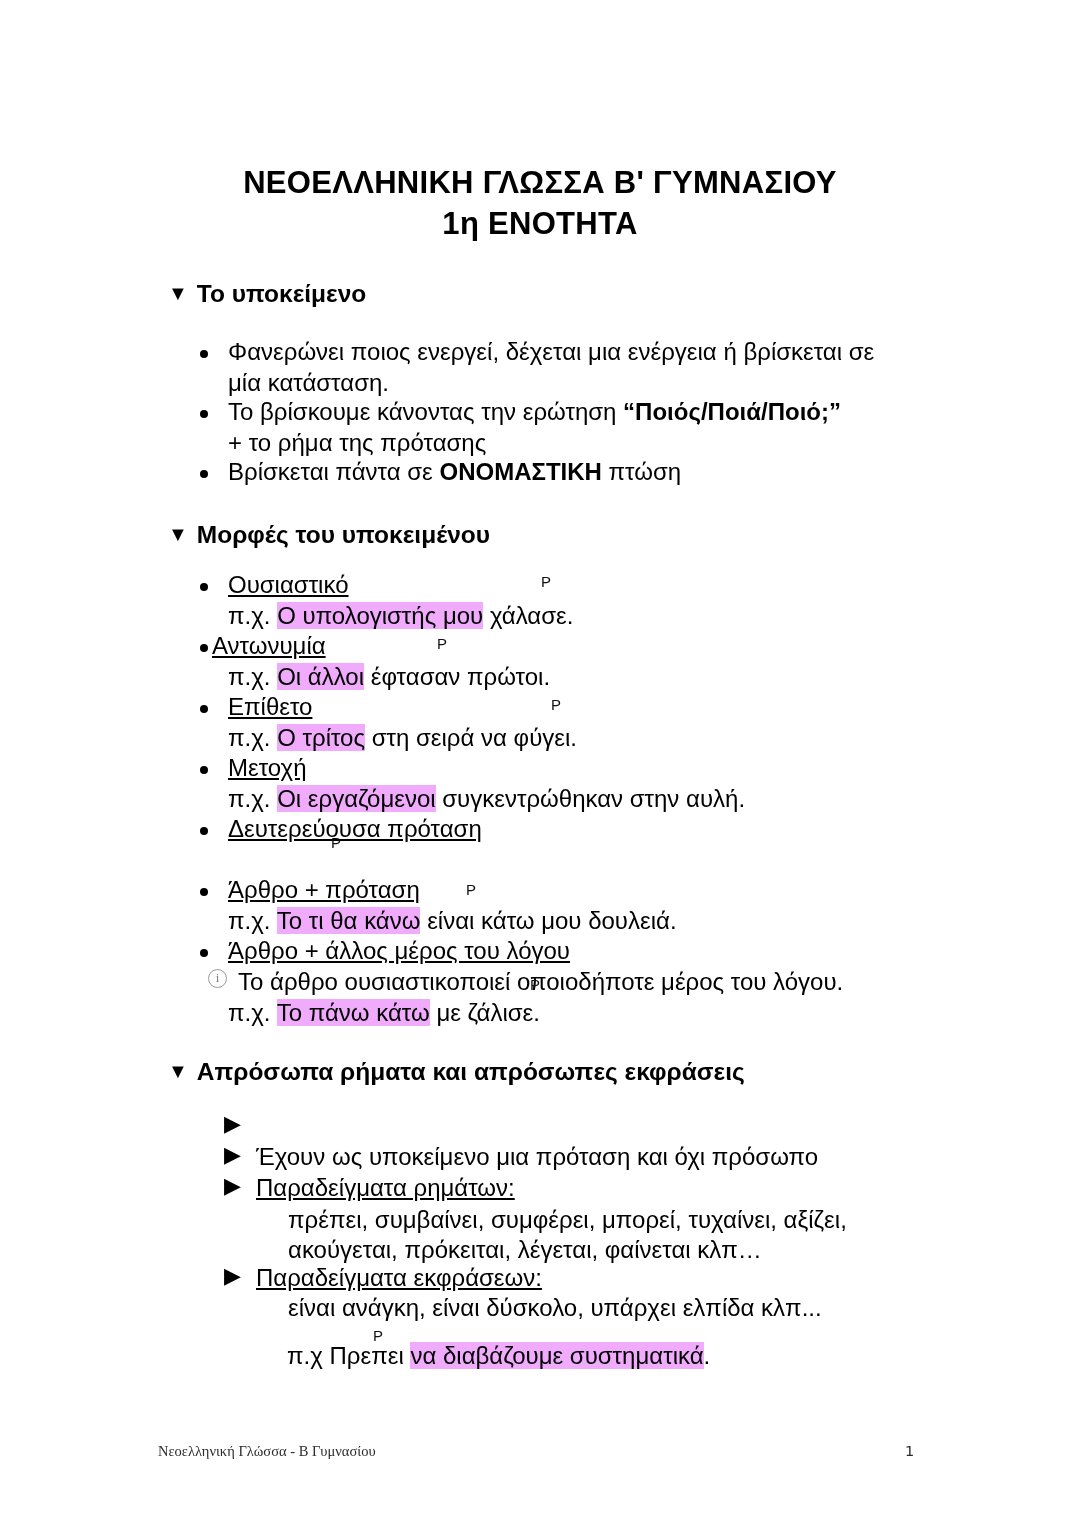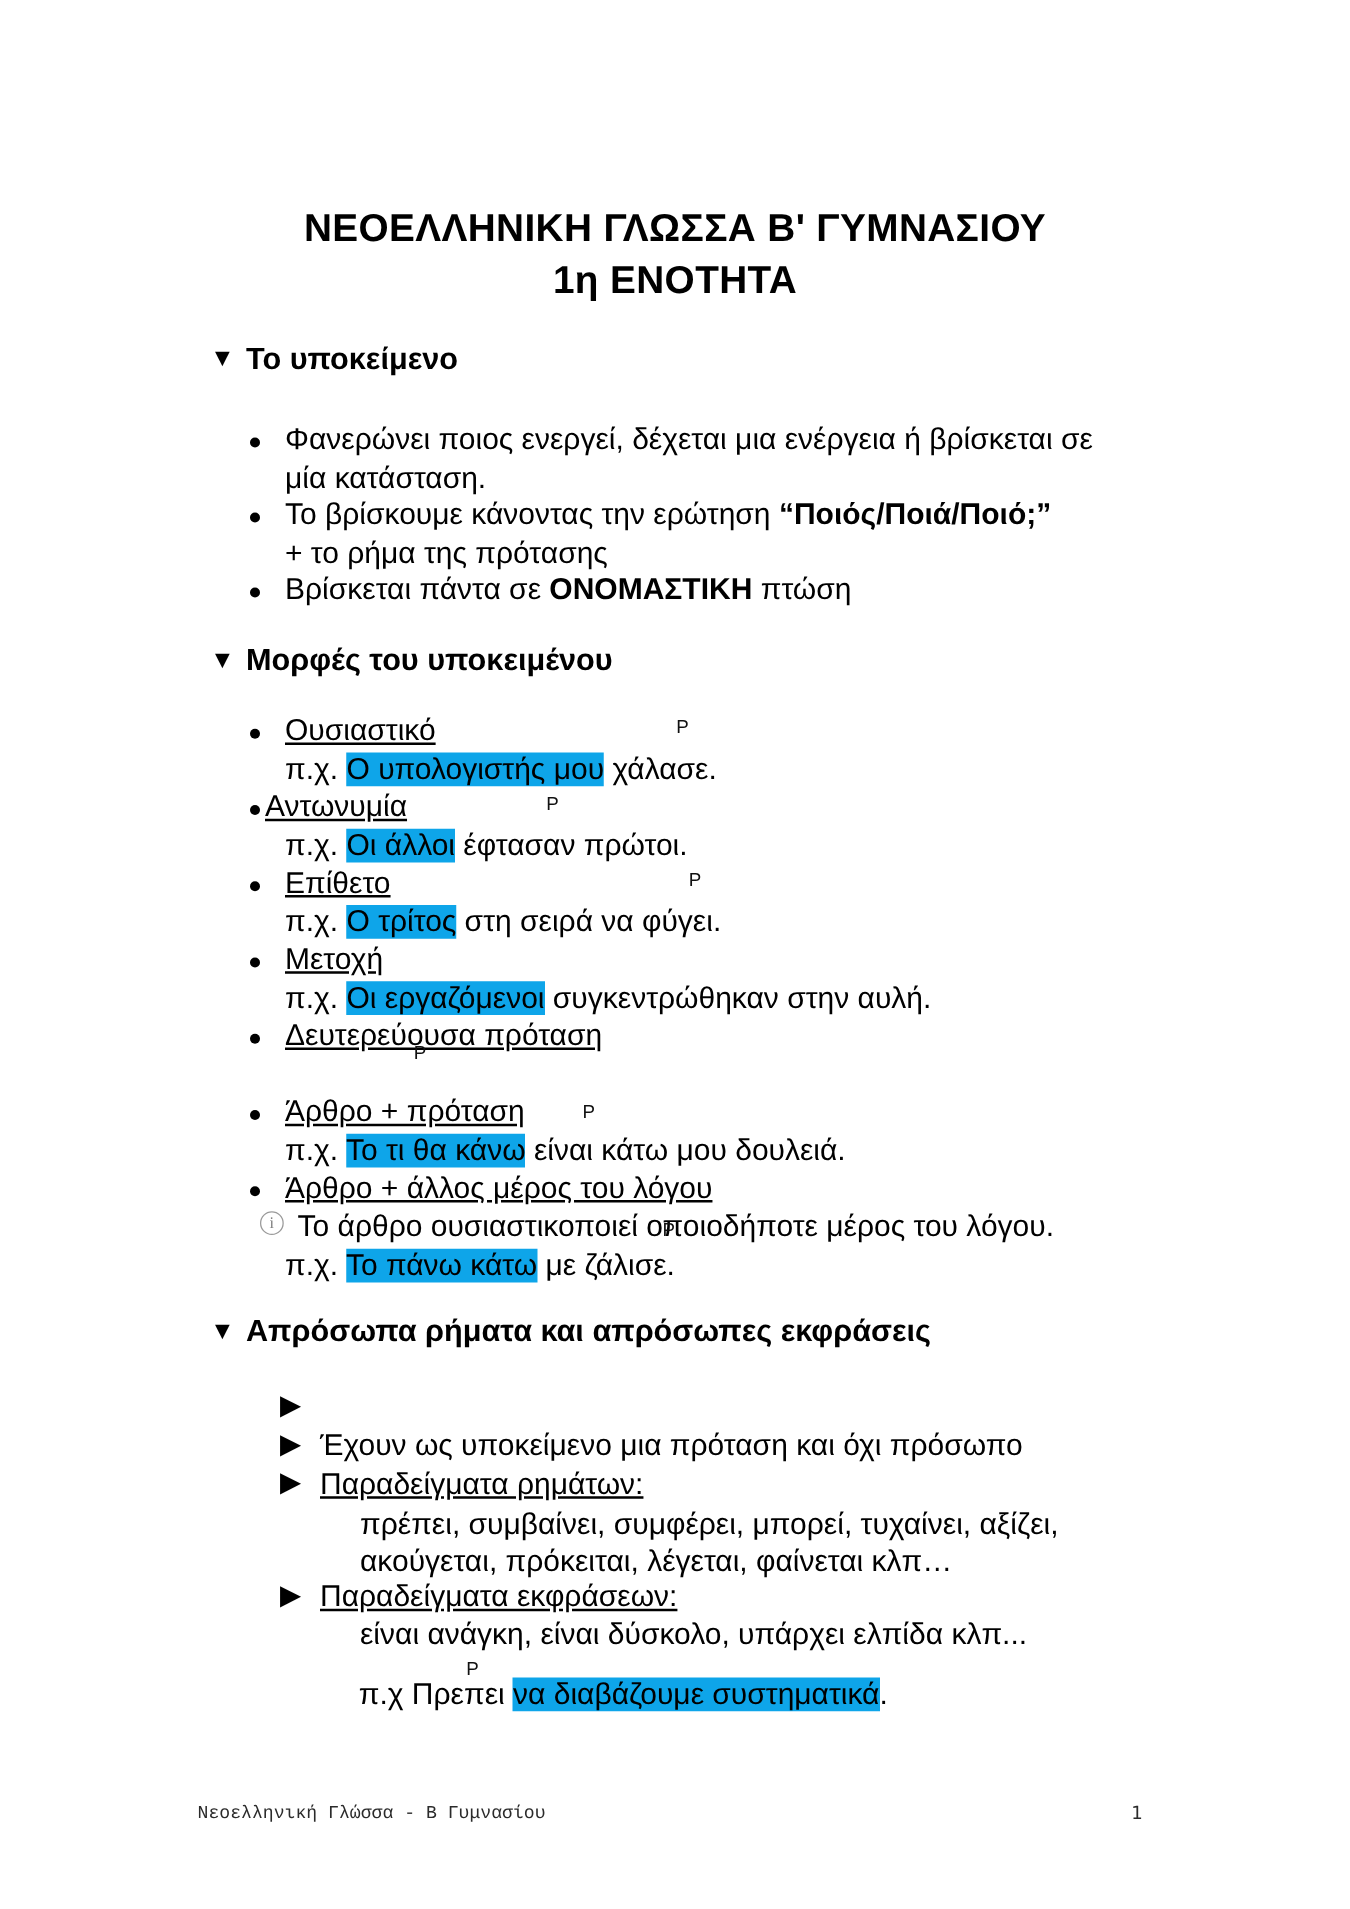--- a/index.html
+++ b/index.html
@@ -34,42 +34,42 @@
     letter-spacing: 0.3px;
   }
   .doc-title .line2 { display: block; }
 
   
   .section-head {
     position: absolute;
     left: 168px;
     font-size: 24.5px;
     font-weight: bold;
-    line-height: 30px;
+    line-height: 42px;
     white-space: nowrap;
   }
   .section-head .tri {
     display: inline-block;
     font-size: 20px;
     vertical-align: 2px;
     margin-right: 9px;
   }
 
   
   .line {
     position: absolute;
     font-size: 24px;
     line-height: 31px;
     white-space: nowrap;
   }
 
   .b { font-weight: bold; }
   .u { text-decoration: underline; }
   .hl {
-    background: #0ea5e9;
+    background: #f0abfc;
     box-decoration-break: clone;
     -webkit-box-decoration-break: clone;
   }
 
   
   .dot {
     position: absolute;
     width: 8px;
     height: 8px;
     background: #000;
@@ -107,21 +107,21 @@
     color: #111;
   }
 
   
   .footer-left {
     position: absolute;
     left: 158px;
     top: 1443px;
     font-size: 14.5px;
     color: #2b2b2b;
-    font-family: Liberation Mono, monospace;
+    font-family: Liberation Serif, serif;
   }
   .footer-page {
     position: absolute;
     left: 905px;
     top: 1443px;
     font-size: 14.5px;
     color: #2b2b2b;
     font-family: "DejaVu Sans", "Liberation Sans", sans-serif;
   }
 </style>

